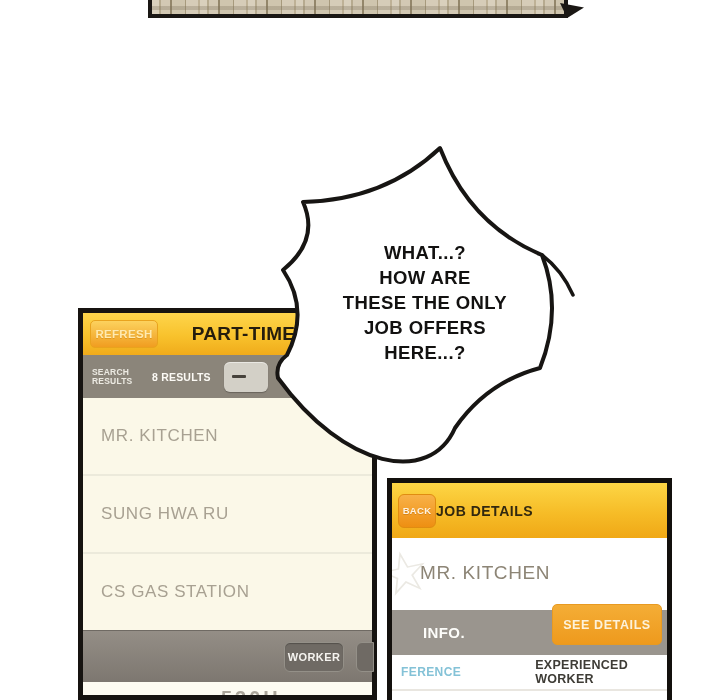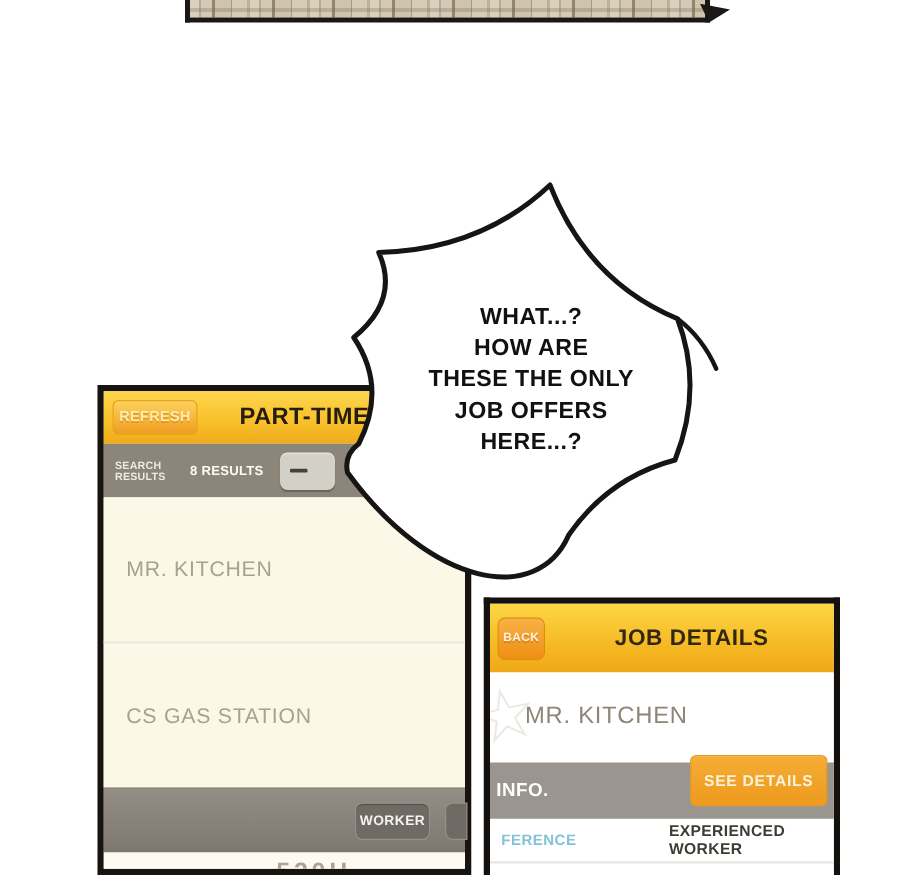--- a/index.html
+++ b/index.html
@@ -111,35 +111,35 @@
     background:linear-gradient(#fdd645, #f6bc27 55%, #f0a816);
   }
   .back-btn {
     width:38px; height:34px; border-radius:6px; border:1px solid #e08c11;
     background:linear-gradient(#f8b148, #ee8f12);
     color:#fdf3e3; font-size:9.5px; font-weight:bold; letter-spacing:.3px;
     display:flex; align-items:center; justify-content:center;
     text-shadow:0 1px 0 rgba(190,110,10,.5); cursor:pointer;
   }
   .dp-title {
-    flex:1; text-align:right; padding-right:46px;
-    font-size:18px; font-weight:800; color:#32280f; letter-spacing:.5px;
+    flex:1; text-align:left; padding-right:46px;
+    font-size:14px; font-weight:800; color:#32280f; letter-spacing:.5px;
   }
   .dp-name-section { height:72px; flex:none; background:#fff; position:relative; overflow:hidden; }
   .star-watermark {
     position:absolute; left:-14px; top:0px; font-size:58px; line-height:70px;
     color:#ebe9e3; transform:rotate(-12deg);
   }
   .business-name {
     position:relative; padding-left:28px; line-height:70px;
     font-size:19px; color:#8d8576; letter-spacing:.6px;
   }
   .dp-infobar { height:45px; flex:none; background:#9a958e; position:relative; }
   .info-label {
-    line-height:45px; padding-left:5px; color:#fdfdfa;
+    line-height:45px; padding-left:31px; color:#fdfdfa;
     font-size:15px; font-weight:bold; letter-spacing:.4px;
   }
   .see-details-btn {
     position:absolute; right:5px; top:-6px; width:110px; height:41px;
     background:linear-gradient(#f4ad36, #ee9a1d); border:1px solid #e89a21; border-radius:5px;
     color:#fdf2da; font-size:12.5px; font-weight:bold; letter-spacing:.6px;
     display:flex; align-items:center; justify-content:center; cursor:pointer;
   }
   .dp-prefrow {
     height:36px; flex:none; display:flex; align-items:center; padding:0 9px;
@@ -170,20 +170,21 @@
   </div>
   <div class="sp-searchbar">
     <div class="sr-label">SEARCH RESULTS</div>
     <div class="sr-count">8 RESULTS</div>
     <div class="opt-btn">
       <span class="dash-glyph"></span>
     </div>
   </div>
   <div class="sp-list">
     <div class="listing-row">MR. KITCHEN</div>
+    <div class="listing-row">SUNG HWA RU</div>
     <div class="listing-row">CS GAS STATION</div>
   </div>
   <div class="sp-bottombar">
     <div class="cancel-btn">WORKER</div>
     <div class="partial-btn"></div>
   </div>
   <div class="sp-footer">
     <div class="cutoff-text">530H</div>
   </div>
 </div>

